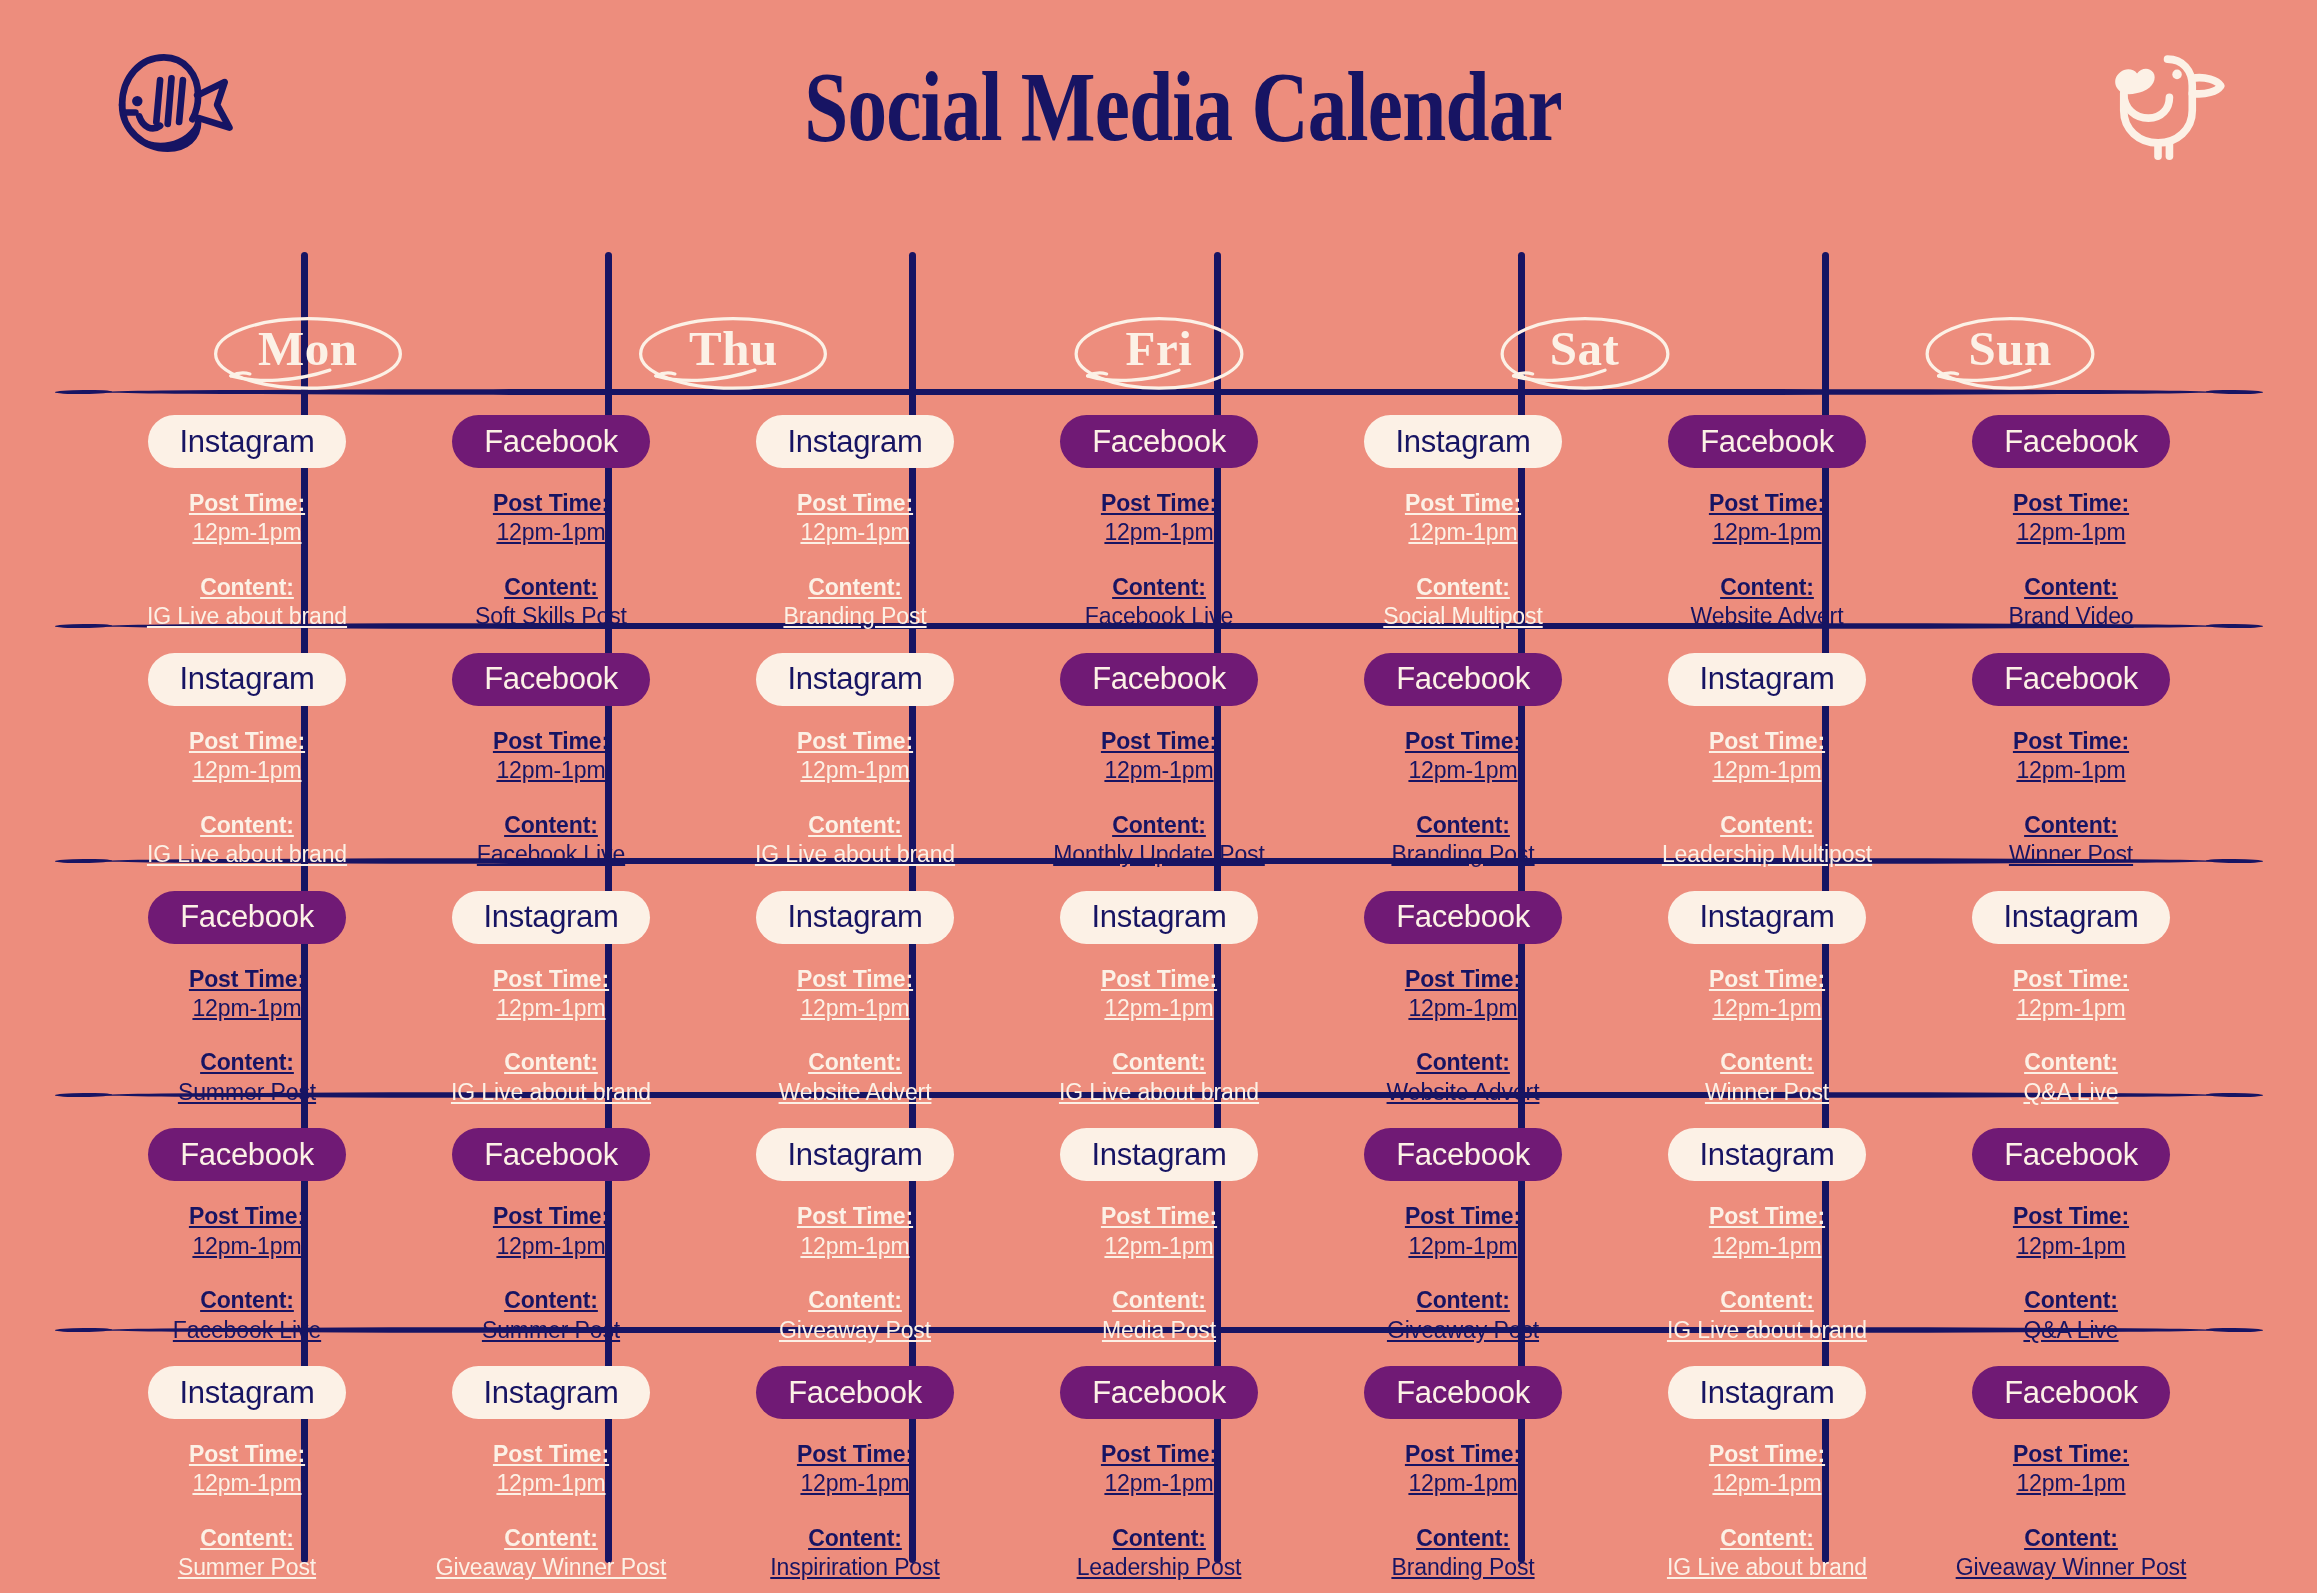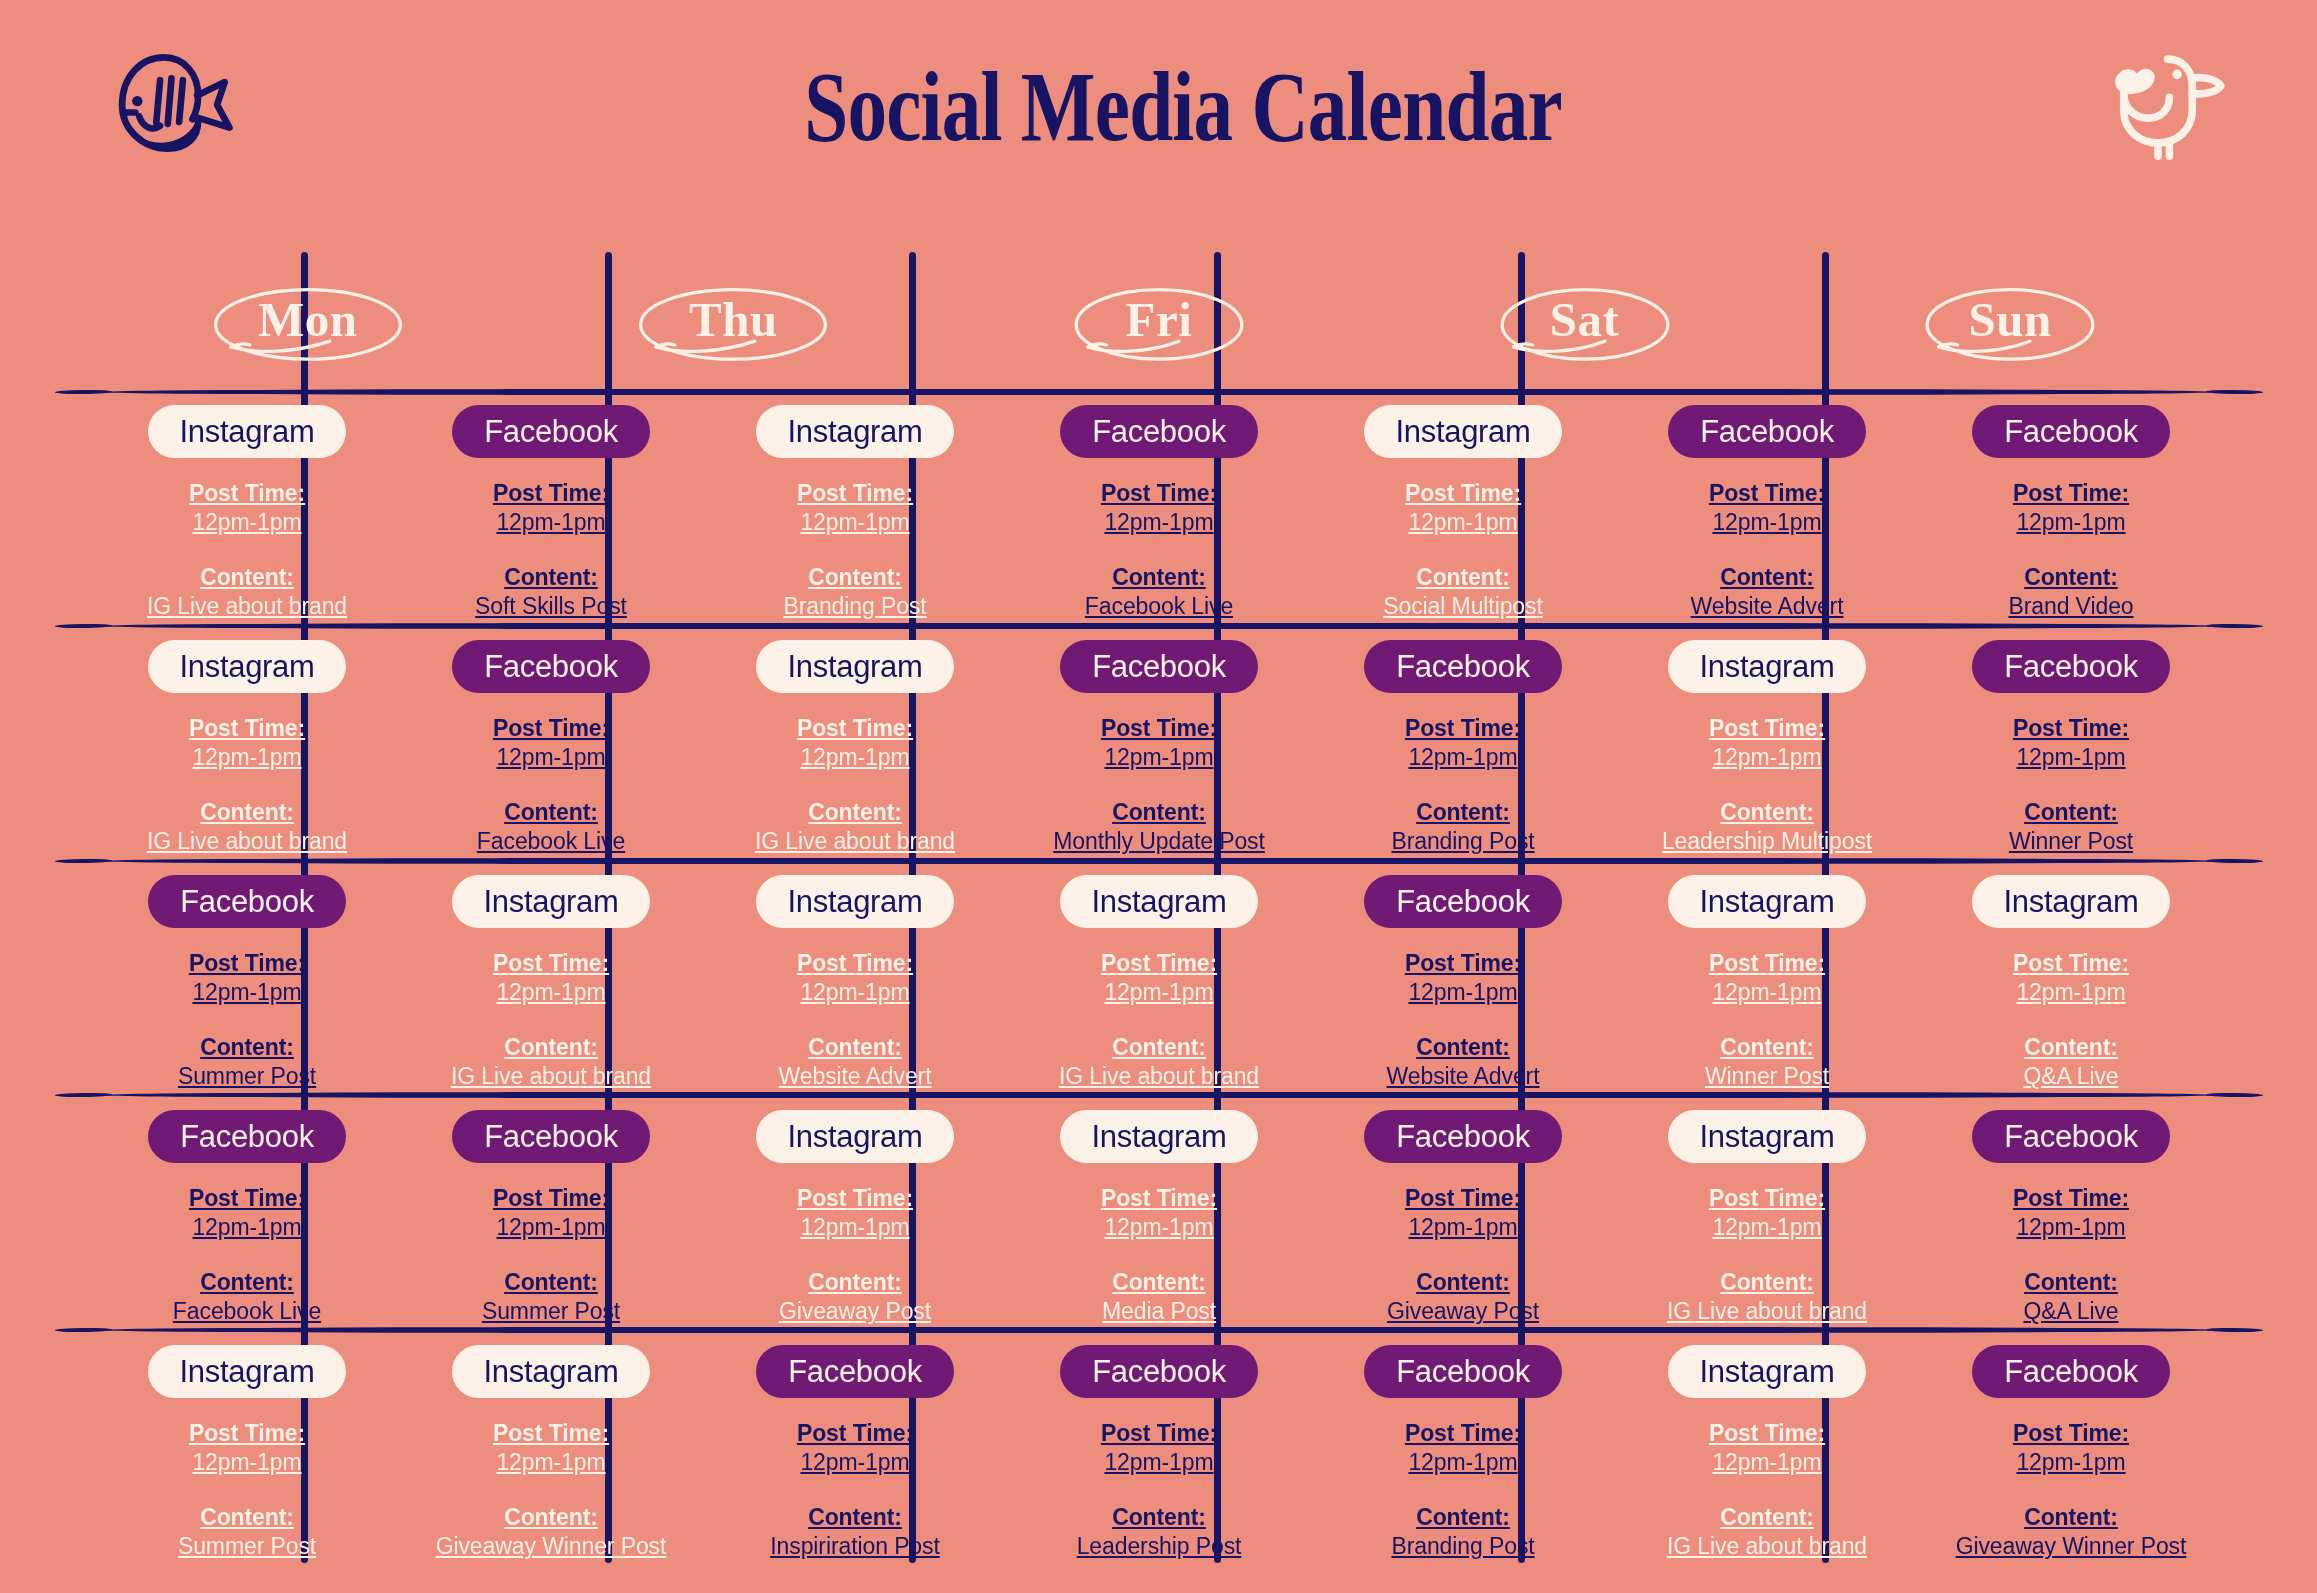--- a/index.html
+++ b/index.html
@@ -92,21 +92,21 @@
   
   #dayrow {
     position: absolute;
     left: 95px; top: 255px;
     width: 2128px; height: 138px;
     display: flex;
   }
   .daycell {
     flex: 1 1 0;
     display: flex;
-    align-items: center;
+    align-items: flex-end;
     justify-content: center;
     position: relative;
   }
   .day-oval {
     position: relative;
     width: 200px;
     height: 80px;
     display: flex;
     align-items: center;
     justify-content: center;
@@ -136,21 +136,21 @@
     height: 1303px;
     display: grid;
     grid-template-columns: repeat(7, 1fr);
     grid-template-rows: 128px repeat(5, 1fr);
   }
   .spacer { grid-column: span 7; }
   .cell {
     display: flex;
     flex-direction: column;
     align-items: center;
-    padding-top: 11px;
+    padding-top: 21px;
     box-sizing: border-box;
   }
   .pill {
     display: inline-flex;
     align-items: center;
     justify-content: center;
     min-width: 198px;
     height: 53px;
     padding: 0 21px;
     border-radius: 27px;

